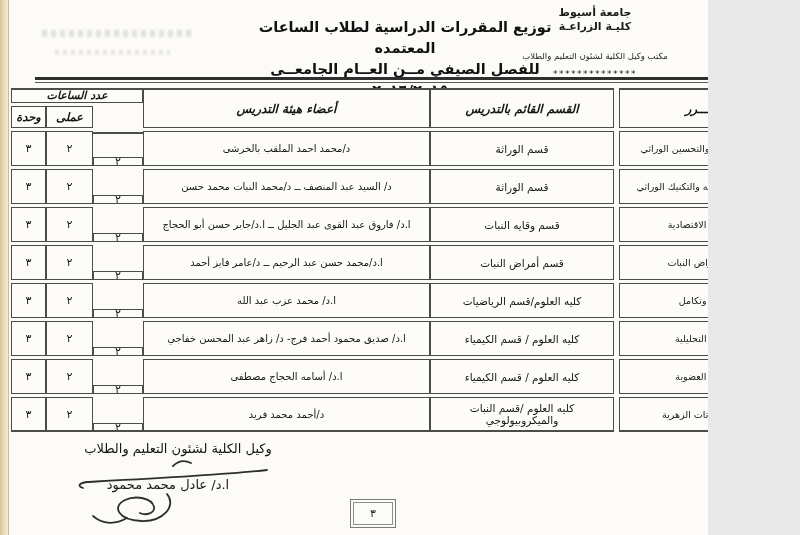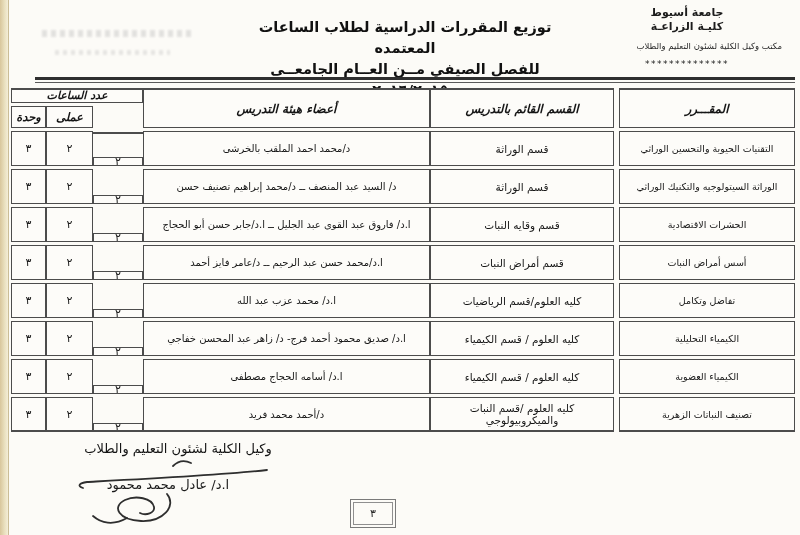--- a/index.html
+++ b/index.html
@@ -1,35 +1,35 @@
 <!DOCTYPE html>
 <html lang="ar"><head>
 <meta charset="utf-8">
 <style>
   * { margin:0; padding:0; box-sizing:border-box; }
   html,body { width:800px; height:535px; }
   body { font-family:"DejaVu Sans", sans-serif; background:#e9e9e9; }
   .page {
-    position:relative; width:800px; height:535px; overflow:hidden;
+    position:relative; width:708px; height:535px; overflow:hidden;
     background:#fcfbf7; color:#1c1c1c;
   }
   
   .edge-strip {
     position:absolute; left:0; top:0; width:9px; height:535px;
     background:linear-gradient(90deg,#d8c69c 0%,#e9dfbd 55%,#f4eed8 100%);
     border-right:1px solid #cbbd96;
   }
   
   .letterhead {
     position:absolute; top:6px; right:18px; width:190px;
     direction:rtl; text-align:center;
   }
   .lh-univ { font-size:11px; font-weight:bold; line-height:14px; }
   .lh-fac  { font-size:11px; font-weight:bold; line-height:14px; letter-spacing:1px; }
-  .lh-office { font-size:8.5px; margin-top:7px; color:#2a2a2a;text-align:right; }
+  .lh-office { font-size:8.5px; margin-top:17px; color:#2a2a2a; }
   .lh-stars { font-size:9px; letter-spacing:1.5px; margin-top:8px; color:#1a1a1a; }
   
   .doc-title {
     position:absolute; top:17px; left:235px; width:340px;
     direction:rtl; text-align:center; font-weight:bold;
     font-size:14.5px; line-height:21px; color:#111;
   }
   
   .smudge { position:absolute; opacity:.40; filter:blur(1px); }
   .smudge-1 { left:42px; top:30px; width:150px; height:7px;
@@ -125,21 +125,21 @@
 
     <div class="cell t-course col-course" style="grid-row:3">التقنيات الحيوية والتحسين الوراثي</div>
     <div class="cell t-dept col-dept" style="grid-row:3">قسم الوراثة</div>
     <div class="cell t-staff col-staff" style="grid-row:3">د/محمد احمد الملقب بالخرشى</div>
     <div class="cell t-num col-naz" style="grid-row:3">٢</div>
     <div class="cell t-num col-am" style="grid-row:3">٢</div>
     <div class="cell t-num col-wah" style="grid-row:3">٣</div>
 
     <div class="cell t-course col-course" style="grid-row:4">الوراثة السيتولوجيه والتكنيك الوراثي</div>
     <div class="cell t-dept col-dept" style="grid-row:4">قسم الوراثة</div>
-    <div class="cell t-staff col-staff" style="grid-row:4">د/ السيد عبد المنصف ــ د/محمد إبراهيم تصنيف حسن</div>
+    <div class="cell t-staff col-staff" style="grid-row:4">د/ السيد عبد المنصف ــ د/محمد النبات محمد حسن</div>
     <div class="cell t-num col-naz" style="grid-row:4">٢</div>
     <div class="cell t-num col-am" style="grid-row:4">٢</div>
     <div class="cell t-num col-wah" style="grid-row:4">٣</div>
 
     <div class="cell t-course col-course" style="grid-row:5">الحشرات الاقتصادية</div>
     <div class="cell t-dept col-dept" style="grid-row:5">قسم وقايه النبات</div>
     <div class="cell t-staff col-staff" style="grid-row:5">ا.د/ فاروق عبد القوى عبد الجليل ــ ا.د/جابر حسن أبو الحجاج</div>
     <div class="cell t-num col-naz" style="grid-row:5">٢</div>
     <div class="cell t-num col-am" style="grid-row:5">٢</div>
     <div class="cell t-num col-wah" style="grid-row:5">٣</div>

